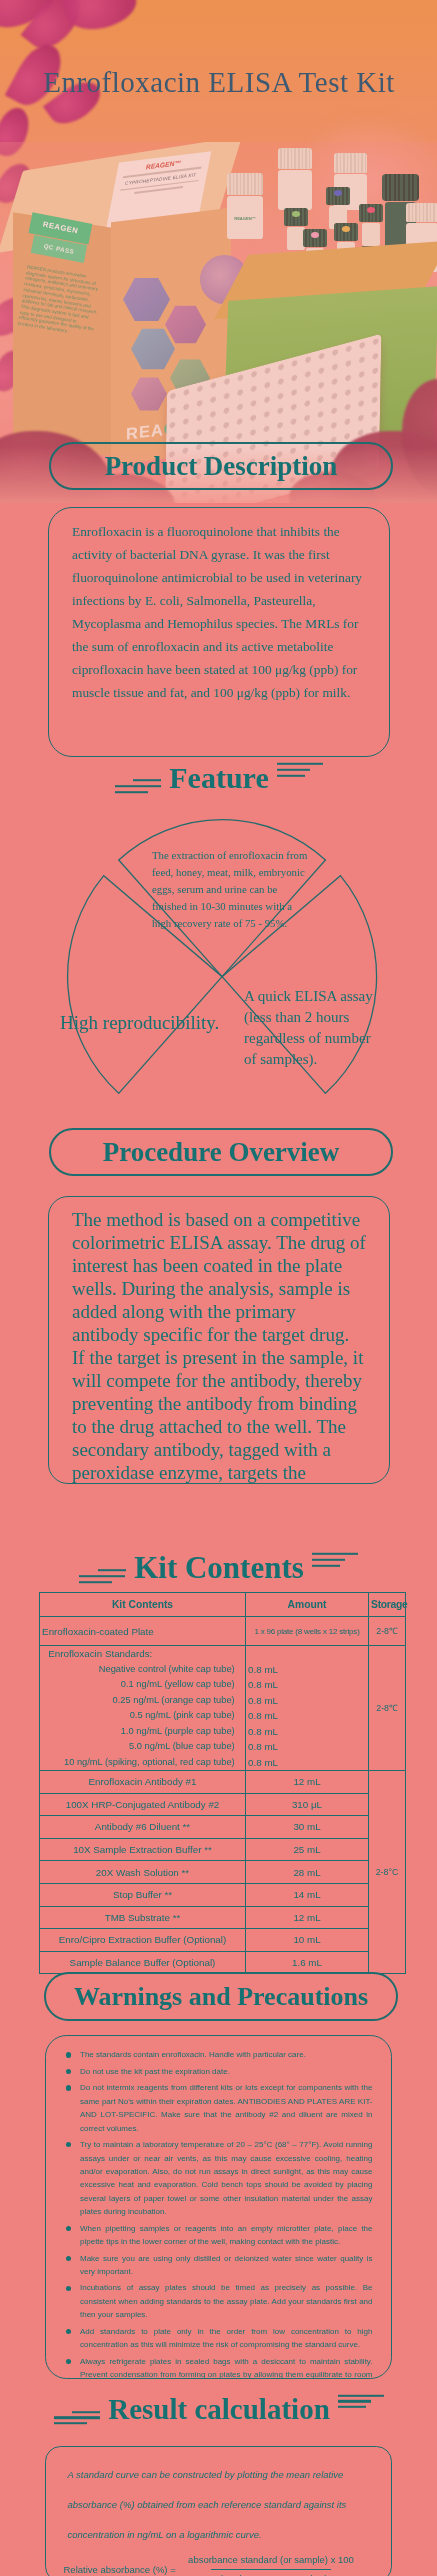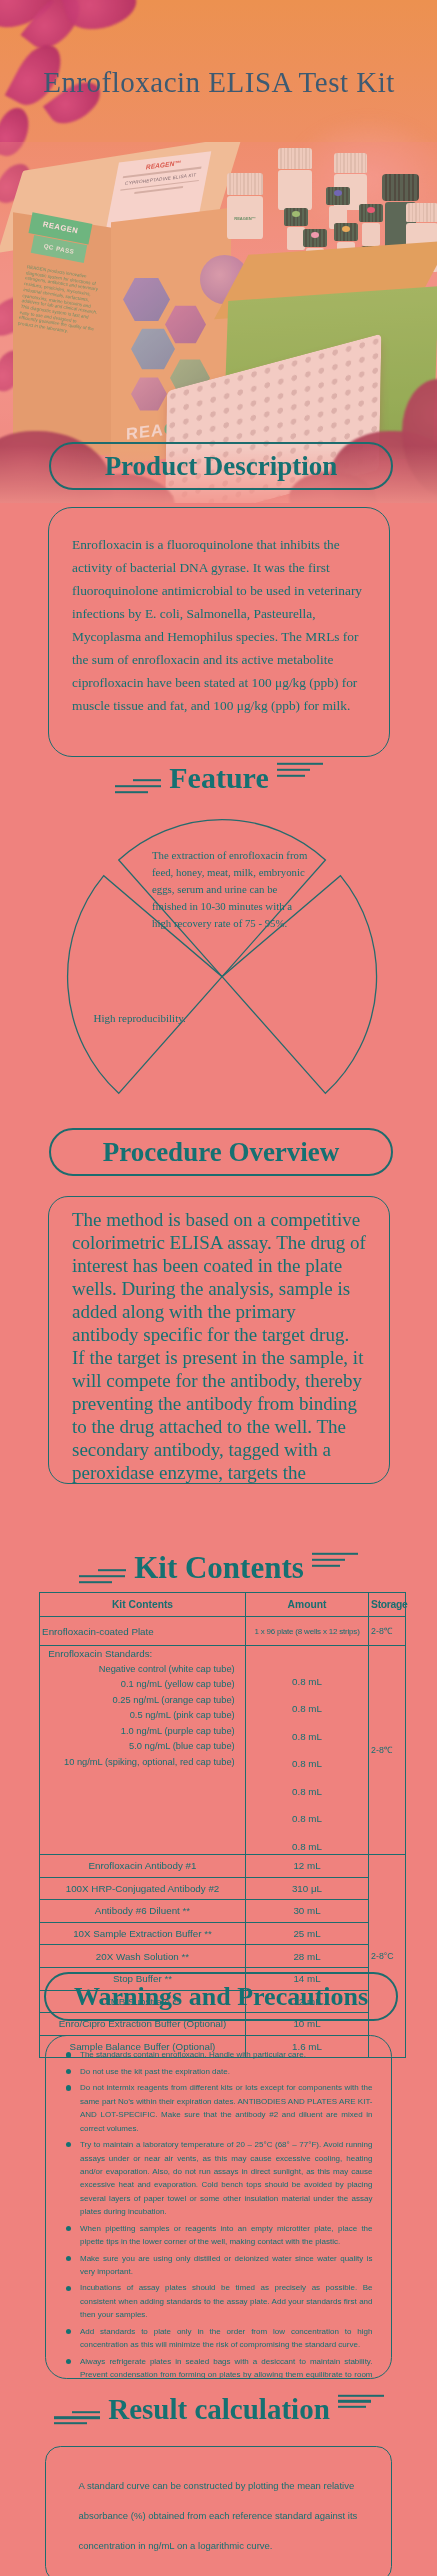--- a/index.html
+++ b/index.html
@@ -71,55 +71,55 @@
   .pill{position:absolute;border:2.1px solid #1d6c6e;border-radius:25px;display:flex;align-items:center;justify-content:center;
         color:#157172;font-weight:bold;}
   .h2{position:absolute;left:0;width:438px;display:flex;align-items:center;justify-content:center;gap:8.2px;
         color:#157172;font-weight:bold;}
   .dl{display:flex;flex-direction:column;gap:3.6px;}
   .dl i{display:block;height:2.1px;background:#1d6c6e;}
   .dl.left{transform:translateY(8.2px);} .dl.right{transform:translateY(-8.2px);}
   .tbox{position:absolute;border:1.5px solid #1d6c6e;color:#157172;box-sizing:border-box;overflow:hidden;}
   
   .pill-desc{top:442px;left:49px;width:340px;height:44px;font-size:27px;}
-  .box-desc{top:507px;left:48px;width:342px;height:250px;border-radius:24px;padding:25px 23px;font-size:13.4px;line-height:23px;}
+  .box-desc{top:507px;left:48px;width:342px;height:250px;border-radius:24px;padding:12px 23px;font-size:13.4px;line-height:23px;}
   .h2-feature{top:761px;font-size:30px;}
   .feature{position:absolute;left:52px;top:817px;width:335px;height:309px;}
   .feature svg{position:absolute;left:0;top:0;}
   .wedge{position:absolute;color:#157172;}
   .wedge-top{left:100px;top:30px;width:156px;font-size:10.8px;line-height:17px;}
-  .wedge-left{left:7.7px;top:195px;width:160px;font-size:11px;text-align:center;}
+  .wedge-left{left:7.7px;top:195px;width:160px;font-size:19px;text-align:center;}
   .wedge-right{left:192px;top:169px;width:136px;font-size:15px;line-height:21px;}
   .pill-proc{top:1128px;left:49px;width:340px;height:44px;font-size:27px;}
   .box-proc{top:1196px;left:48px;width:342px;height:288px;border-radius:20px;padding:11.3px 23px;font-size:19px;line-height:23px;}
   .h2-kit{top:1550px;font-size:31px;}
   table.kit{position:absolute;left:39px;top:1592px;width:366px;border-collapse:collapse;table-layout:fixed;
         color:#166f71;font-family:"Liberation Sans",sans-serif;font-size:9.8px;}
   table.kit td,table.kit th{border:1.3px solid #1d6c6e;padding:0 2.1px;}
   table.kit th{height:23px;font-size:10.3px;}
   th.h-storage{letter-spacing:-0.3px;}
   td.cell-plate{height:28px;text-align:left;padding-left:6.2px;}
   td.center{text-align:center;}
   td.tight{font-size:8px;letter-spacing:-0.2px;}
   td.stdcol{vertical-align:top;padding:2.1px 0;}
   .stdlabel{height:15.5px;line-height:15.5px;padding-left:6.2px;}
   .stdname{height:15.5px;line-height:15.5px;text-align:right;padding-right:8.2px;font-size:9.3px;white-space:nowrap;}
-  .stdamt{height:15.5px;line-height:15.5px;text-align:center;margin-top:12px;}
+  .stdamt{height:15.5px;line-height:15.5px;}
   td.reag{height:21.6px;text-align:center;}
-  td.storage{text-align:left;font-size:8.8px;}
+  td.storage{text-align:center;font-size:8.8px;}
   .pill-warn{top:1972px;left:44px;width:350px;height:45px;font-size:26px;}
   .box-warn{top:2035px;left:45px;width:347px;height:344px;border-radius:21.6px;padding:12.4px 18.5px 7.2px 15.5px;
         font-family:"Liberation Sans",sans-serif;font-size:8px;line-height:13.4px;}
   .box-warn ul{margin:0;padding:0;list-style:none;}
   .box-warn li{position:relative;padding-left:18.5px;margin-bottom:3.1px;text-align:justify;}
   .box-warn li::before{content:'';position:absolute;left:4.1px;top:4.1px;width:5.2px;height:5.2px;border-radius:50%;background:#157172;}
   .h2-result{top:2393px;font-size:29px;}
   .box-result{top:2446px;left:45px;width:347px;height:136px;border-radius:15.5px;padding:9.3px 17.5px;
         font-family:"Liberation Sans",sans-serif;font-size:9.5px;}
-  .box-result .rp{line-height:30px;margin:15px;}
+  .box-result .rp{line-height:30px;margin:4px;font-style:italic;}
   .formula{display:flex;align-items:center;gap:7.2px;margin-top:2.1px;}
   .frac{display:flex;flex-direction:column;align-items:center;}
   .frac .num{padding:0 5.2px 3.6px;}
   .frac .den{border-top:1.5px solid #157172;padding:3.6px 5.2px 0;}
 </style>
 </head>
 <body>
 
 <div id="page">
 
@@ -244,20 +244,21 @@
       </span>
   </div>
   <div class="feature">
     <svg width="335" height="309" viewBox="0 0 650 600">
       <path d="M530.7,83.4 A300,305 0 0 0 129.3,83.4 L330,310 Z" fill="none" stroke="#256b6d" stroke-width="2.5"></path>
       <path d="M100.2,113.9 A300,305 0 0 0 129.3,536.6 L330,310 Z" fill="none" stroke="#256b6d" stroke-width="2.5"></path>
       <path d="M530.7,536.6 A300,305 0 0 0 559.8,113.9 L330,310 Z" fill="none" stroke="#256b6d" stroke-width="2.5"></path>
     </svg>
     <div class="wedge wedge-top">The extraction of enrofloxacin from feed, honey, meat, milk, embryonic eggs, serum and urine can be finished in 10-30 minutes with a high recovery rate of 75 - 95%.</div>
     <div class="wedge wedge-left">High reproducibility.</div>
+    <div class="wedge wedge-right">A quick ELISA assay (less than 2 hours regardless of number of samples).</div>
   </div>
 
   <div class="pill pill-proc">Procedure Overview</div>
   <div class="tbox box-proc">The method is based on a competitive colorimetric ELISA assay. The drug of interest has been coated in the plate wells. During the analysis, sample is added along with the primary antibody specific for the target drug. If the target is present in the sample, it will compete for the antibody, thereby preventing the antibody from binding to the drug attached to the well. The secondary antibody, tagged with a peroxidase enzyme, targets the primary antibody that is complexed to the drug coated on the plate wells. The resulting color intensity, after addition of substrate, has an inverse relationship with the target concentration in the sample.</div>
 
   <div class="h2 h2-kit">
     <span class="dl left">
         <i style="width:28px;margin-left:18.5px;"></i>
         <i style="width:46px;"></i>
         <i style="width:33px;"></i>

